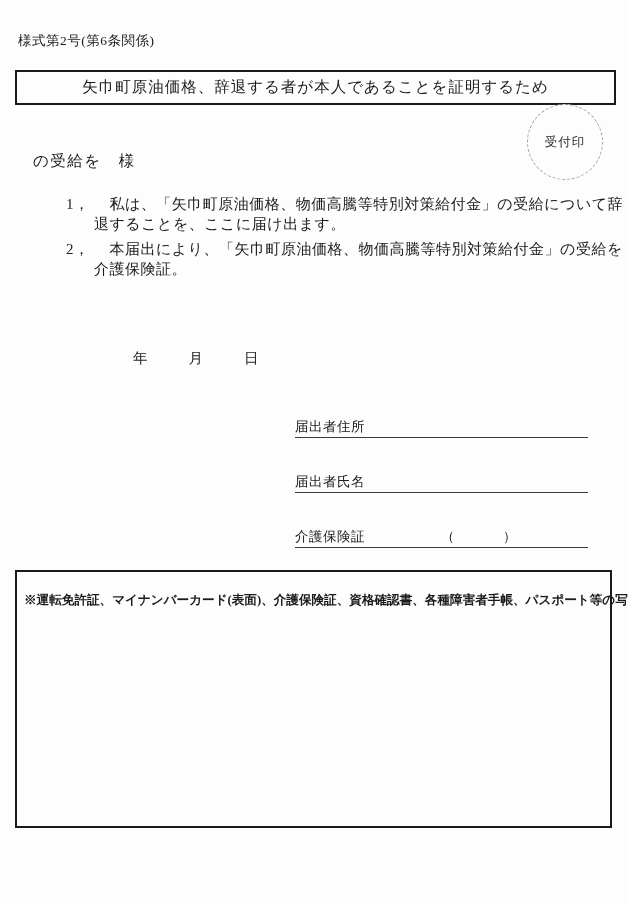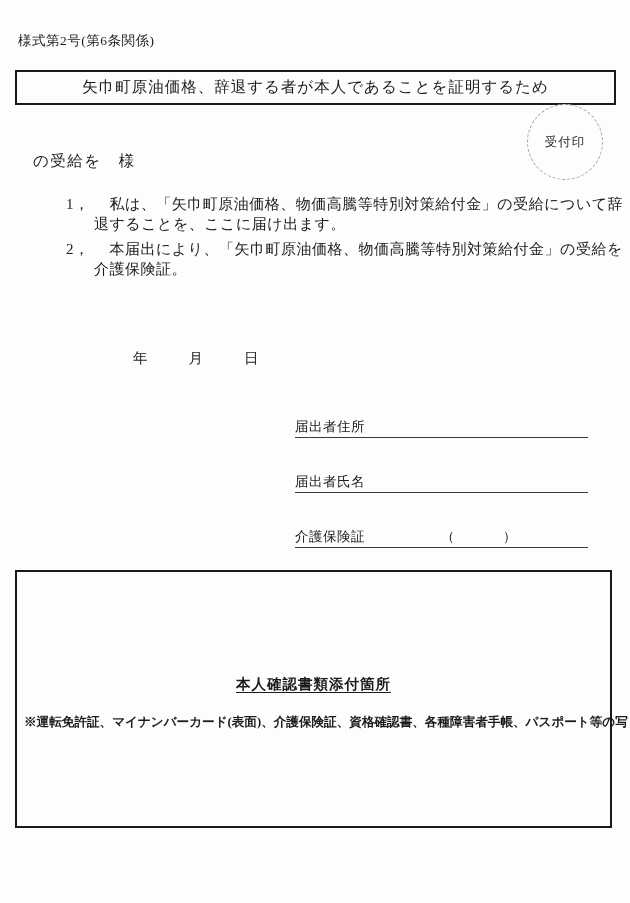--- a/index.html
+++ b/index.html
@@ -127,15 +127,14 @@
 <div class="field-line f2">
   <span class="flabel">届出者氏名</span>
 </div>
 
 <div class="field-line f3">
   <span class="flabel">介護保険証</span>
   <span class="fparen">（　　　）</span>
 </div>
 
 <div class="attach-box">
-  <div class="attach-heading">本人確認書類添付箇所</div>
   <div class="attach-note">※運転免許証、マイナンバーカード(表面)、介護保険証、資格確認書、各種障害者手帳、パスポート等の写し</div>
 </div>
 
 </body></html>

